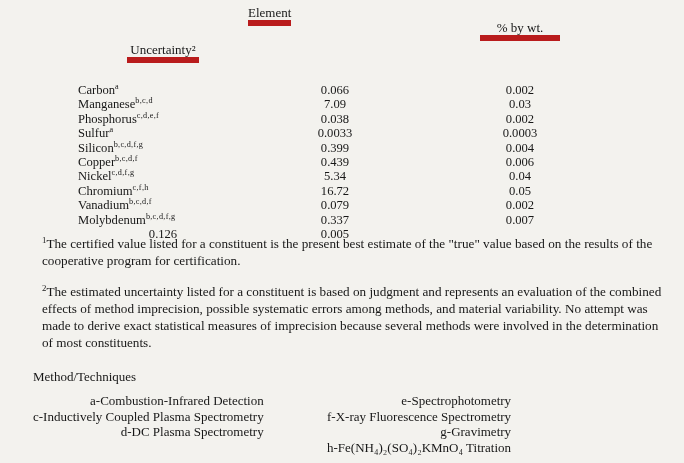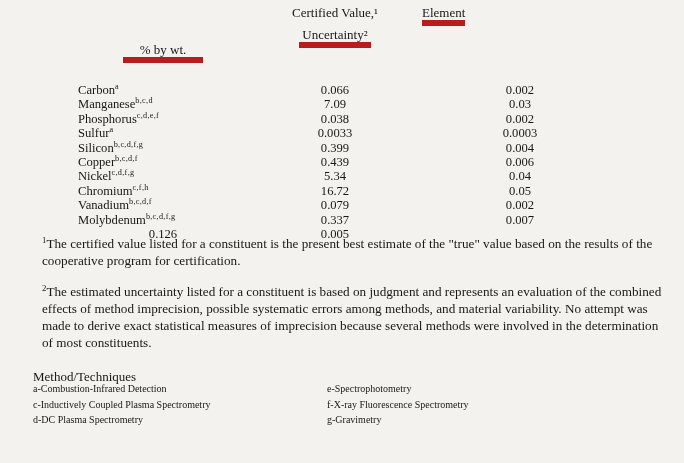--- a/index.html
+++ b/index.html
@@ -24,34 +24,33 @@
   .cell.c2,.cell.c3{text-align:center;}
   .cell sup{font-size:8.2px;letter-spacing:.3px;line-height:0;}
   sup{line-height:0;}
   
   .fn{position:absolute;left:42px;width:626px;font-size:13.2px;line-height:16.9px;text-align:left;margin:0;}
   .fn sup{font-size:8.8px;}
   .fn1{top:236px;}
   .fn2{top:284px;}
   
   .methods-heading{position:absolute;left:33px;top:369px;font-size:13px;line-height:15px;}
-  .mcol{position:absolute;top:381px;font-size:10px;}
+  .mcol{position:absolute;top:393px;font-size:13px;text-align:right;}
   .mcol.left{left:33px;}
   .mcol.right{left:327px;}
   .mrow{line-height:15.5px;white-space:nowrap;}
 </style>
 </head>
 <body>
 
 <div class="page">
 
   <div class="cert-table">
 
     <div class="hc left"></div>
-    <div class="hc">Certified Value,¹</div>
 
     <div class="hc left">
       <span class="u">Element</span>
     </div>
     <div class="hc">
       <span class="u wide">% by wt.</span>
     </div>
     <div class="hc">
       <span class="u med">Uncertainty²</span>
     </div>
@@ -99,15 +98,16 @@
 
   <div class="mcol left">
       <div class="mrow">a-Combustion-Infrared Detection</div>
       <div class="mrow">c-Inductively Coupled Plasma Spectrometry</div>
       <div class="mrow">d-DC Plasma Spectrometry</div>
     </div>
   <div class="mcol right">
       <div class="mrow">e-Spectrophotometry</div>
       <div class="mrow">f-X-ray Fluorescence Spectrometry</div>
       <div class="mrow">g-Gravimetry</div>
+      <div class="mrow">h-Fe(NH₄)₂(SO₄)₂KMnO₄ Titration</div>
     </div>
 
 </div>
 
 </body></html>

